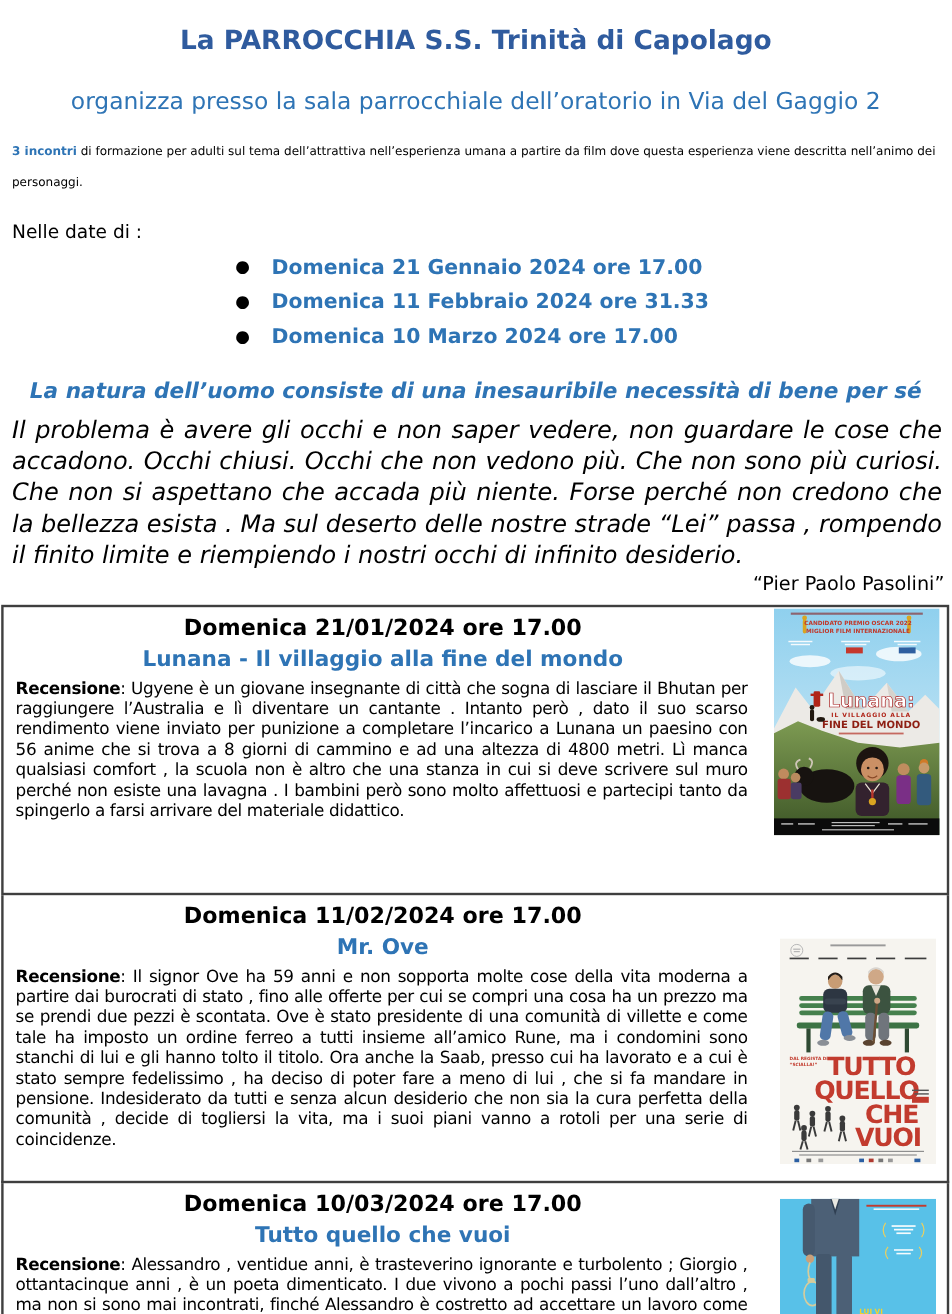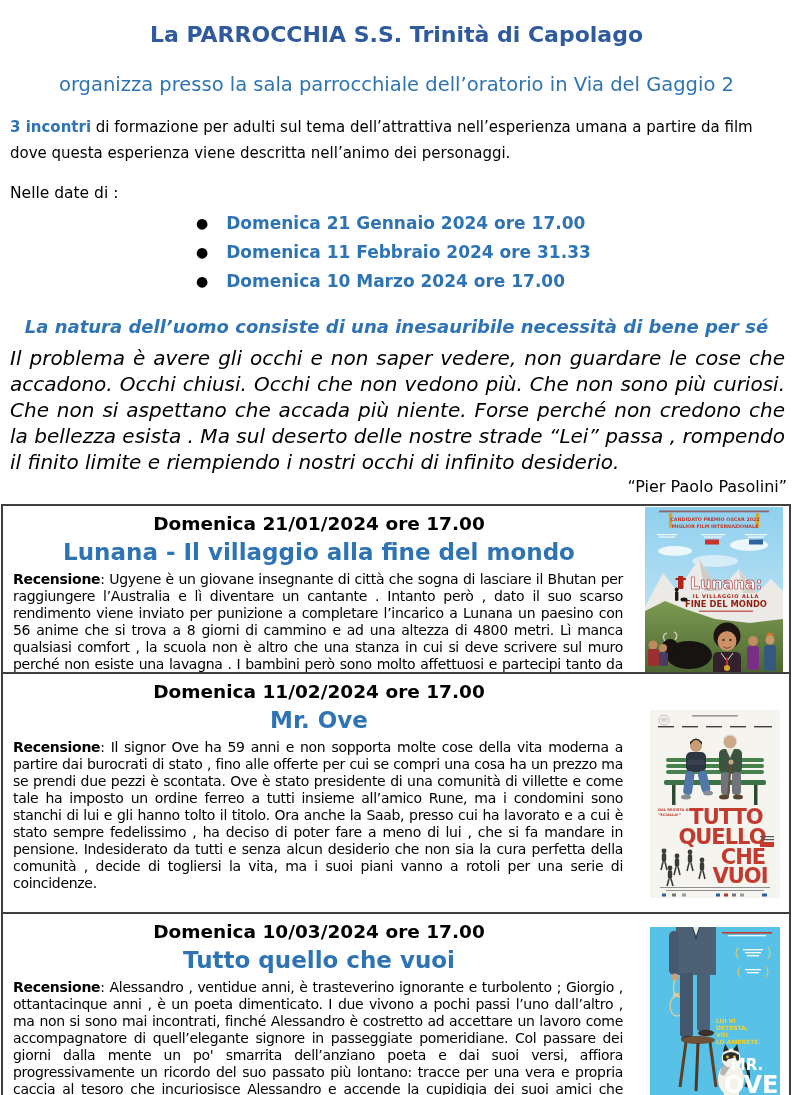--- a/index.html
+++ b/index.html
@@ -5,42 +5,42 @@
   html,body{margin:0;padding:0;background:#fff;}
   .page{
     position:relative;width:793px;height:1095px;overflow:hidden;background:#fff;
     font-family:"DejaVu Sans","Liberation Sans",sans-serif;color:#000;
   }
   
   .hdr-title{margin:22px 0 0;text-align:center;font-size:22px;font-weight:bold;
     color:var(--title-blue,#2F5B9E);}
   .hdr-sub{margin:26px 0 0;text-align:center;font-size:19.5px;font-weight:normal;
     color:var(--accent-blue,#2E74B5);}
-  .intro{margin:18px 12px 12px 10px;font-size:15px;line-height:26px;}
+  .intro{margin:18px 12px 12px 10px;font-size:10px;line-height:26px;}
   .intro b{color:var(--accent-blue,#2E74B5);}
   .dates-label{margin:14px 10px 0;font-size:15.5px;line-height:26px;}
   ul.dates{margin:3px 0 0;padding:0 0 0 196px;list-style:none;}
   ul.dates li{font-size:17px;line-height:29px;font-weight:bold;color:var(--accent-blue,#2E74B5);}
   ul.dates .bullet{color:#000;font-size:14px;margin-right:18px;vertical-align:1px;}
   .quote-title{margin:20px 0 0;text-align:center;font-size:18px;font-weight:bold;font-style:italic;
     color:var(--accent-blue,#2E74B5);}
   .quote-body{margin:8px 8px 0 10px;font-size:20px;line-height:26px;font-style:italic;
     text-align:justify;}
   .quote-attr{margin:2px 6px 0 0;font-size:16px;text-align:right;}
   
   .films{margin-top:8px;}
   .film-box{position:relative;width:790px;margin-left:1px;box-sizing:border-box;
     border:2px solid var(--border-dark,#3f3f3f);overflow:hidden;}
   .film-box + .film-box{border-top:0;}
-  .box-1{height:170px;}
+  .box-1{height:242px;}
   .box-2{height:240px;}
   .box-3{height:230px;}
   .film-text{width:632px;}
   .film-date{margin:7px 0 0;text-align:center;font-size:18.5px;font-weight:bold;}
-  .film-title{margin:5px 0 0;text-align:center;font-size:23px;font-weight:bold;
+  .film-title{margin:5px 0 0;text-align:center;font-size:18px;font-weight:bold;
     color:var(--accent-blue,#2E74B5);}
   .review{margin:6px 12px 0 10px;font-size:14px;line-height:17px;letter-spacing:-0.3px;
     text-align:justify;}
   .poster{position:absolute;}
   .poster-1{top:1px;right:6px;padding-left:40px;}
   .poster-2{top:36px;right:9px;}
   .poster-3{top:13px;right:9px;}
   .poster svg{display:block;}
   .poster svg text{font-family:"DejaVu Sans","Liberation Sans",sans-serif;}
 </style>

